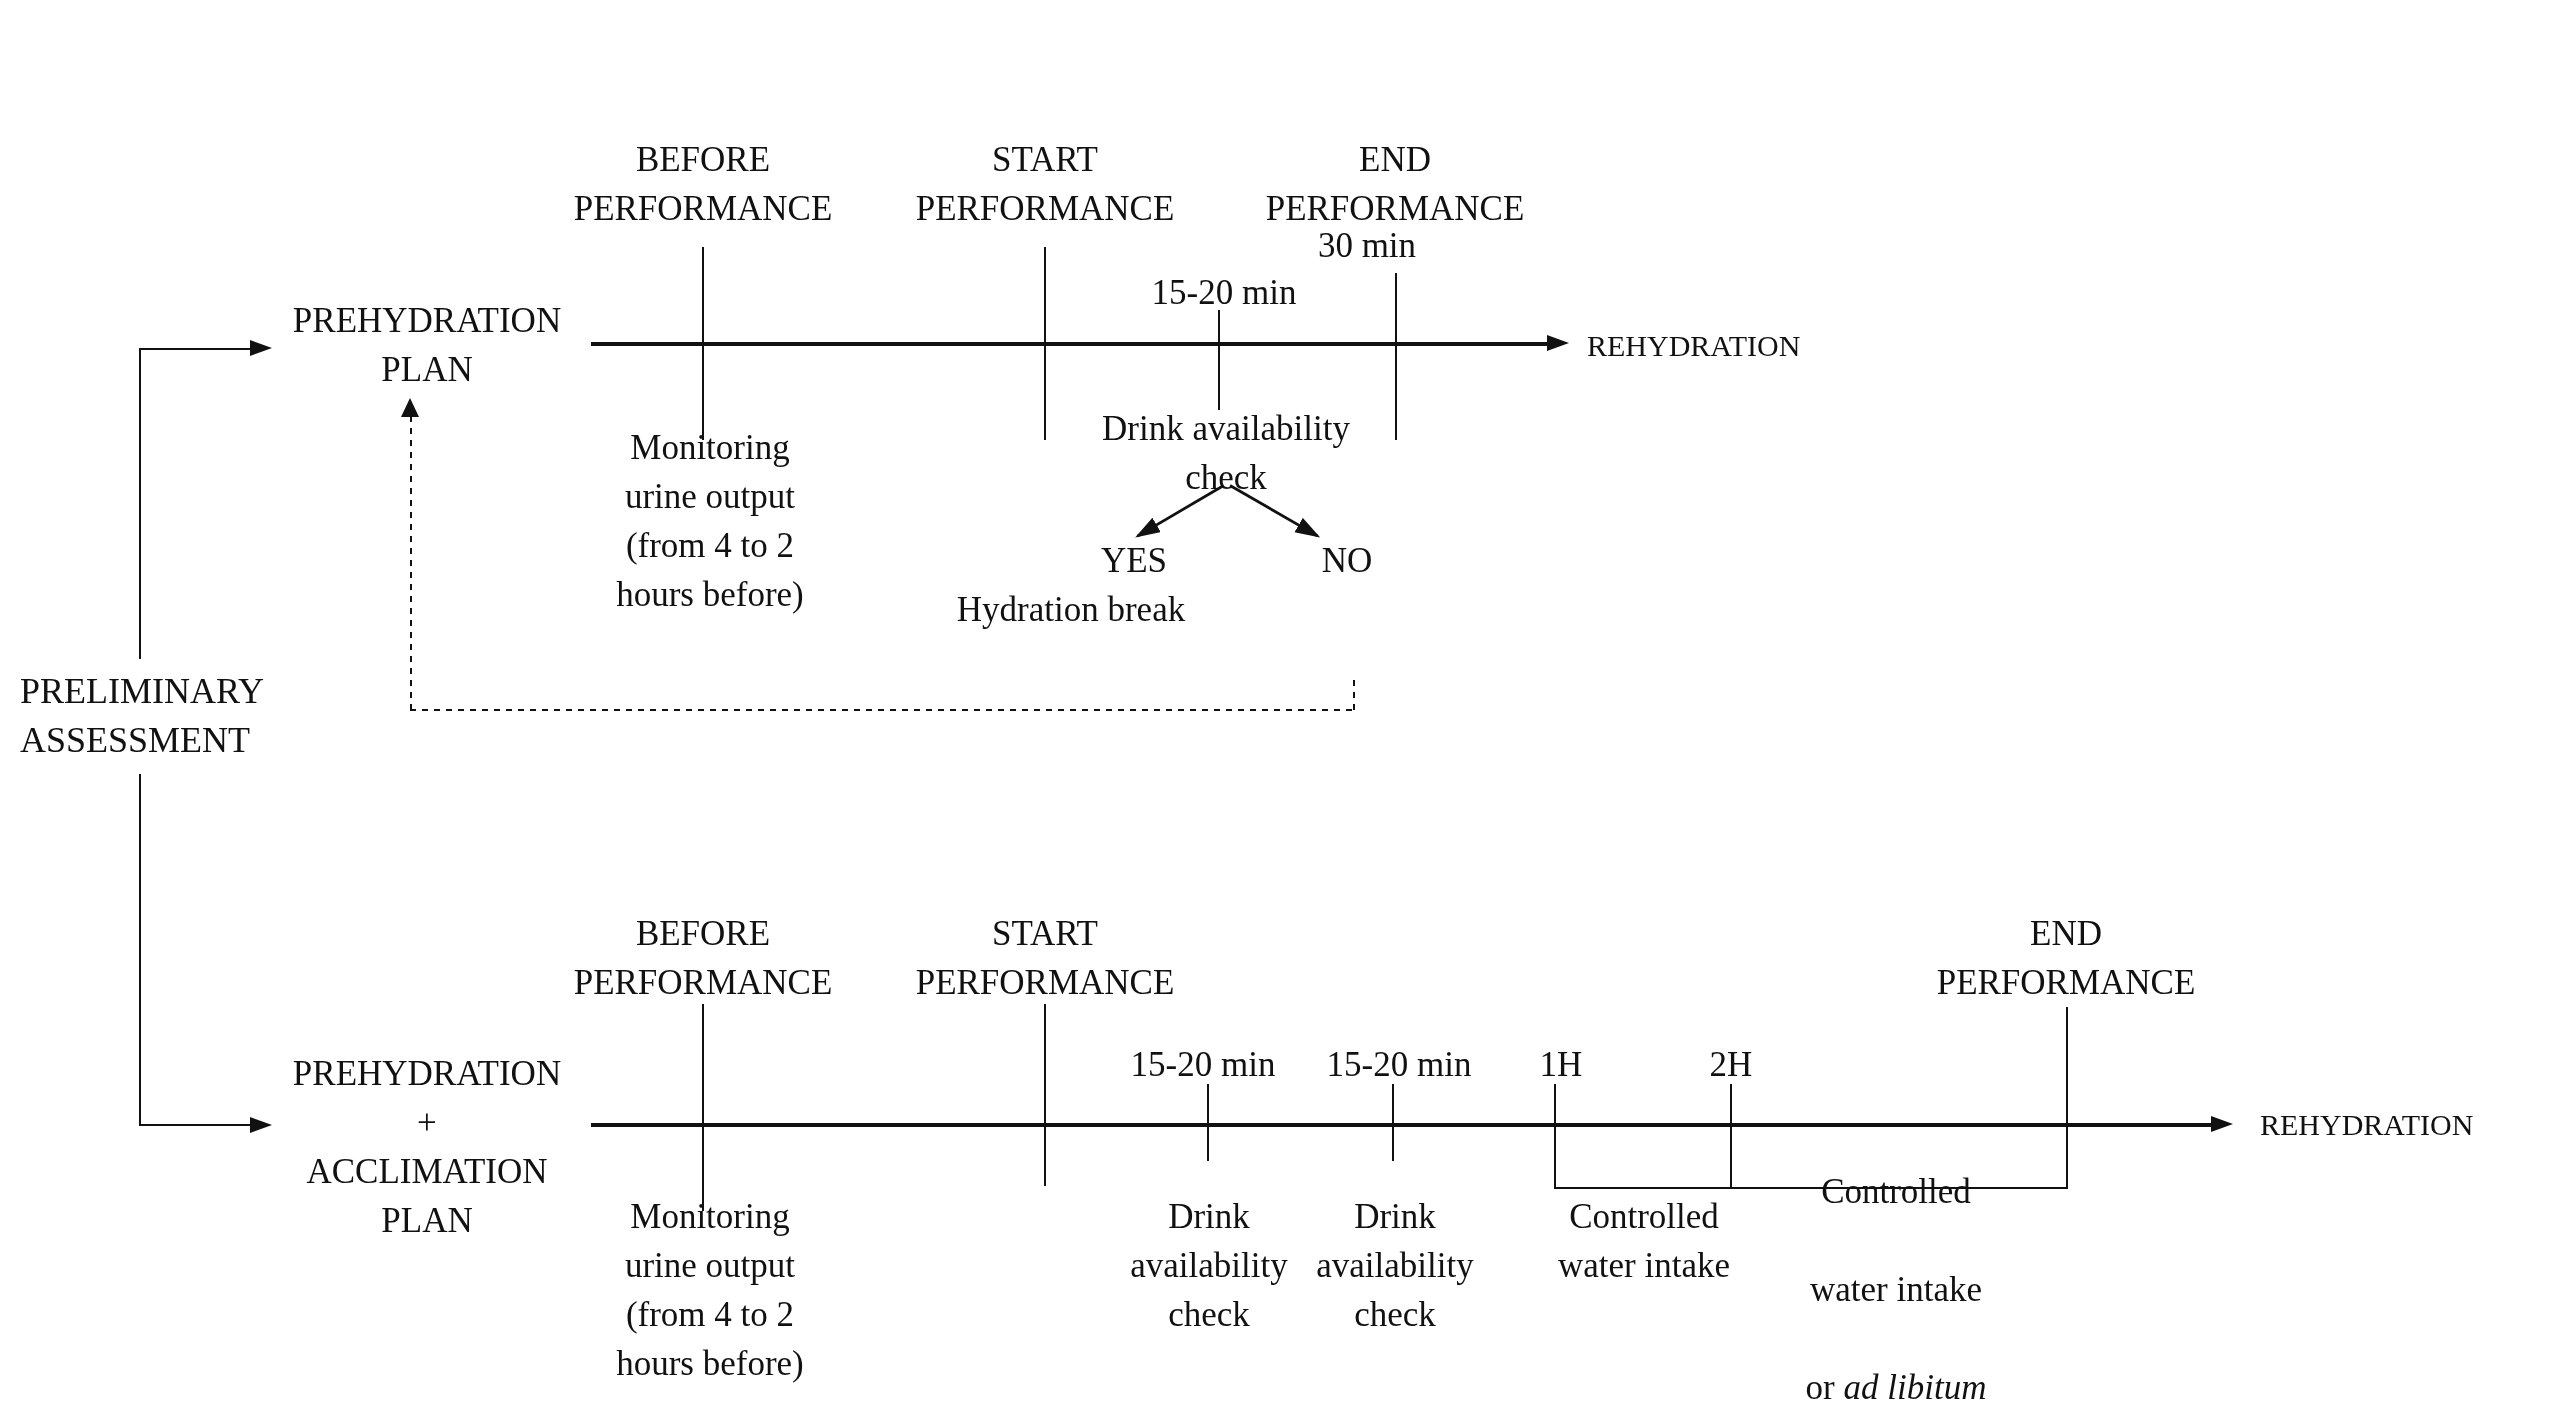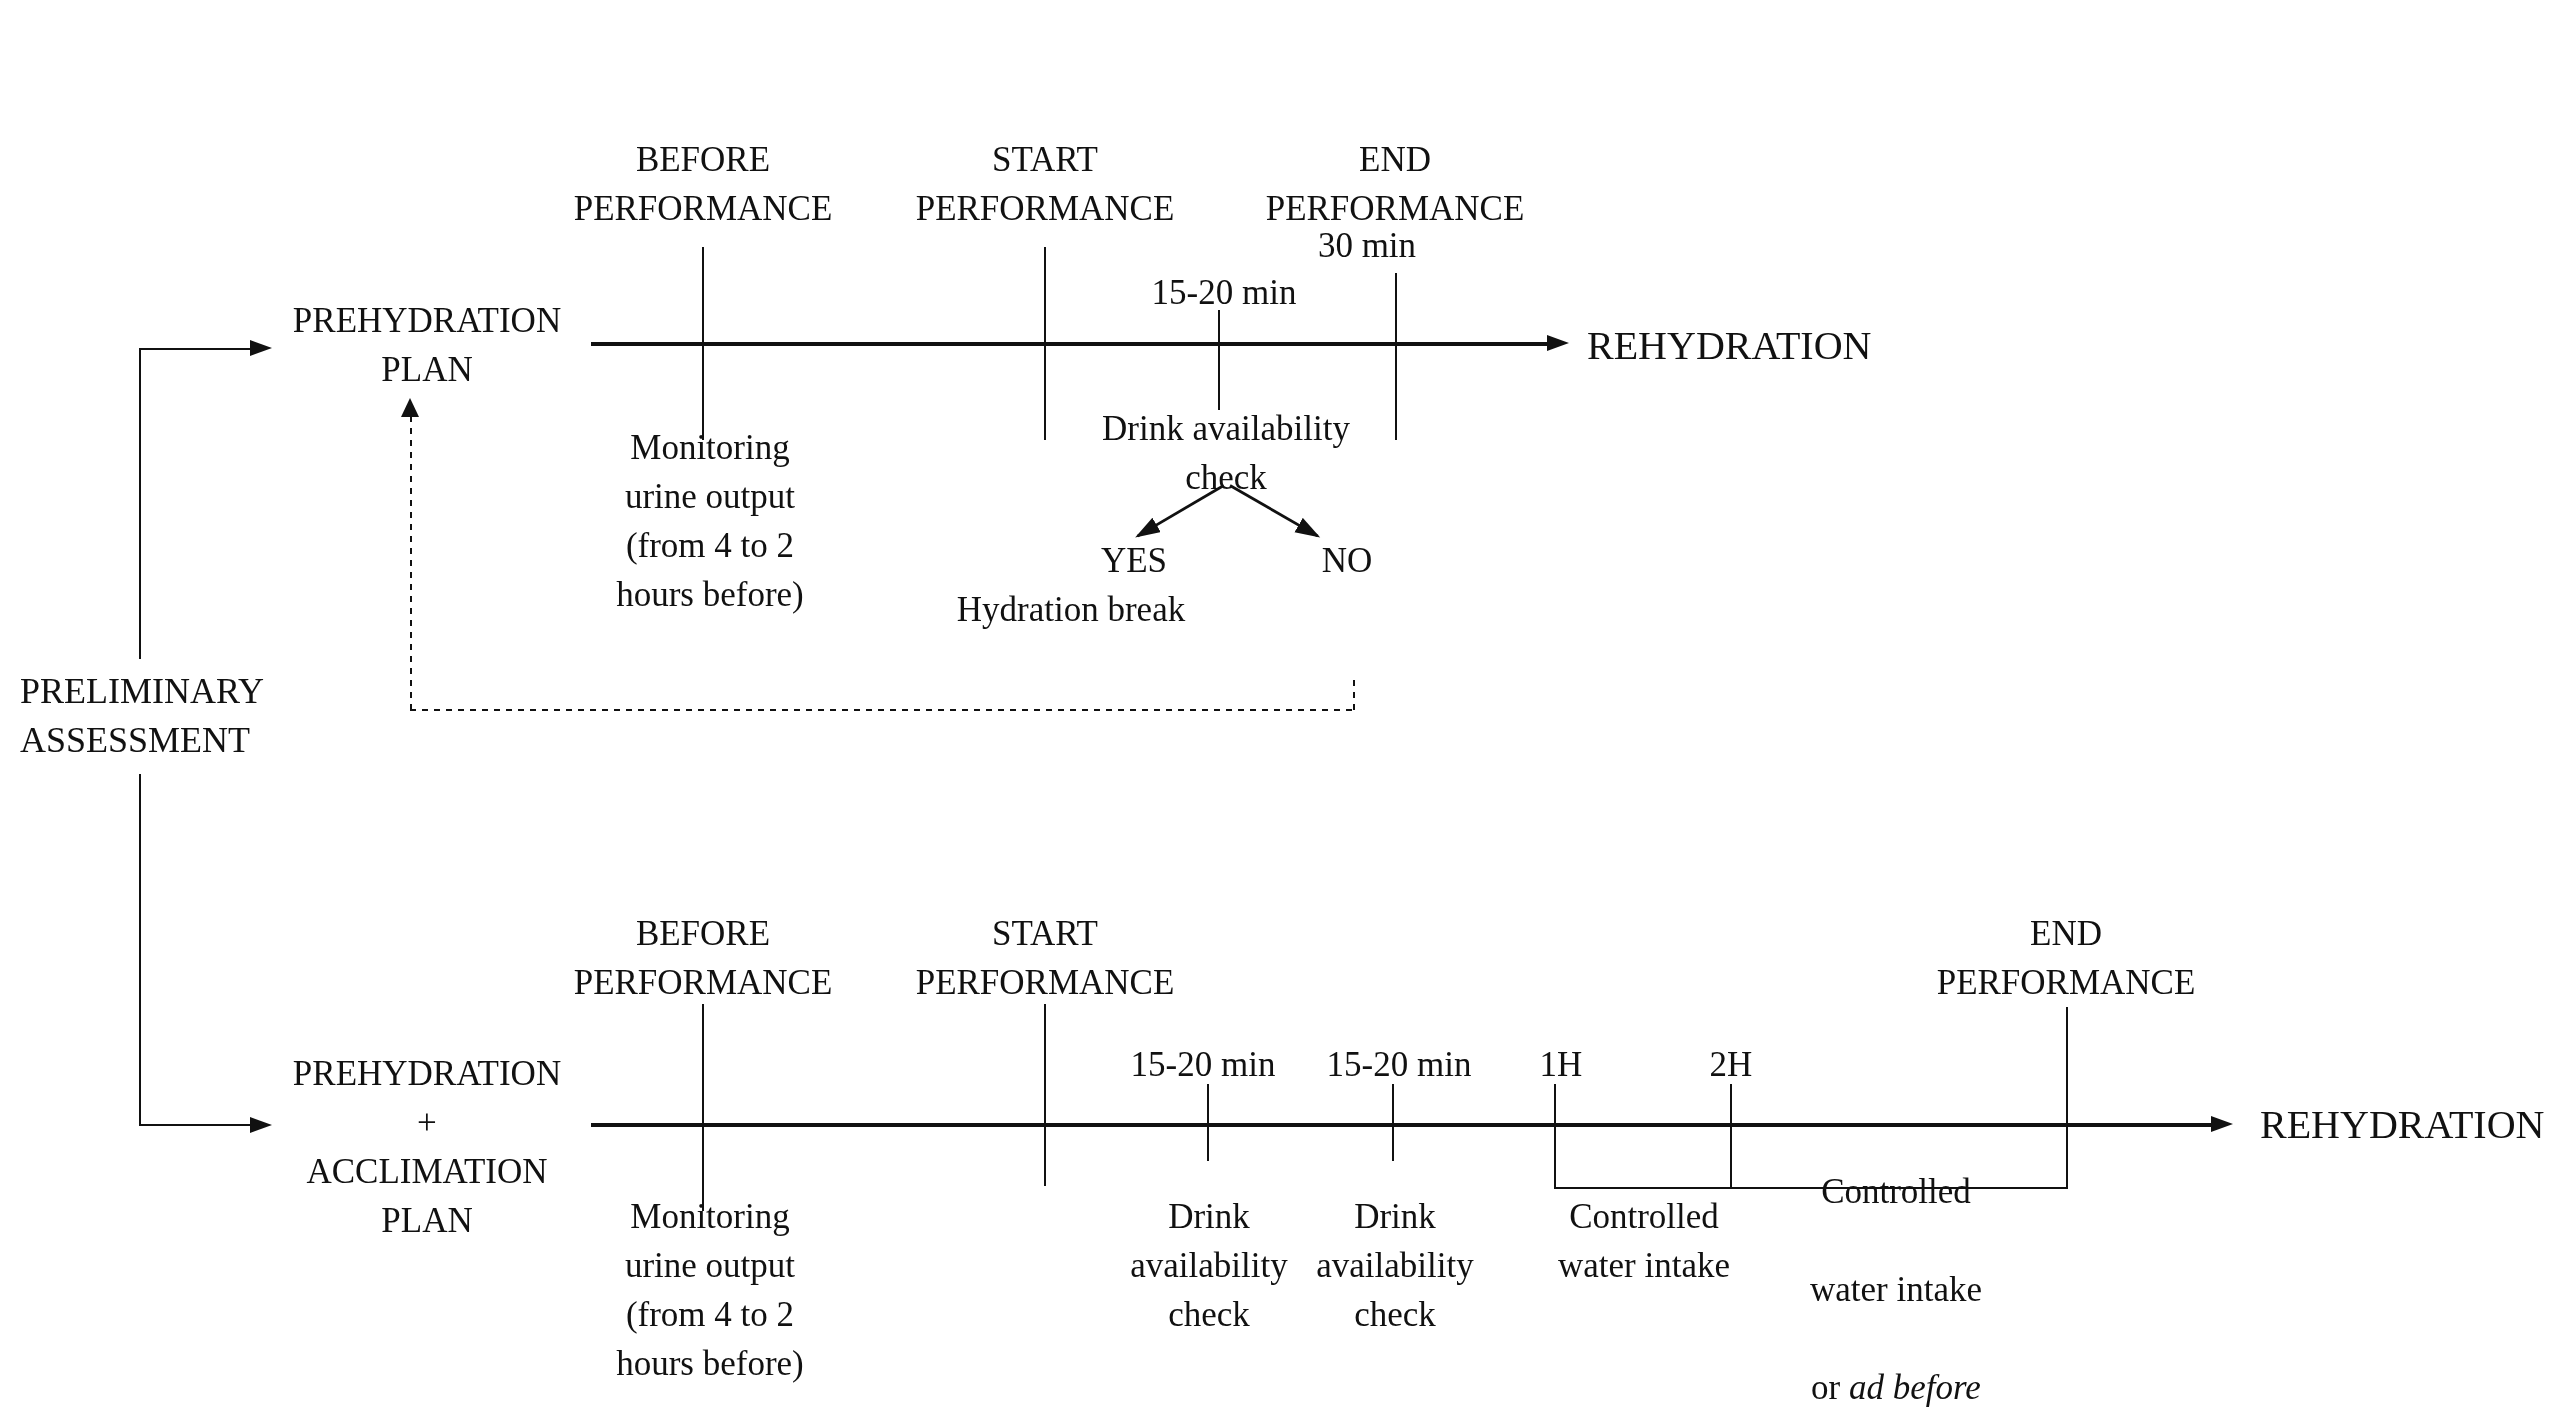--- a/index.html
+++ b/index.html
@@ -17,21 +17,21 @@
     text-align:center;
     white-space:pre-line;
     font-size:35px;
     line-height:49px;
   }
   .txt-l{
     position:absolute;
     transform:translate(0,-50%);
     text-align:left;
     white-space:pre;
-    font-size:40px;
+    font-size:30px;
     line-height:49px;
   }
   .title{
     font-size:47px;
     font-weight:bold;
     line-height:52px;
     white-space:pre;
   }
   .vl{position:absolute;width:2.4px;background:#111;}
   .hl{position:absolute;height:2.4px;background:#111;}
@@ -143,17 +143,17 @@
 availability
 check</div>
   <div class="txt" style="left:1395px;top:1265px;">Drink
 availability
 check</div>
   <div class="txt" style="left:1644px;top:1241px;">Controlled
 water intake</div>
   <div class="txt" style="left:1896px;top:1265px;">
     <span>Controlled</span><br>
     <span>water intake</span><br>
-    <span>or </span><em>ad before</em>
+    <span>or </span><em>ad libitum</em>
   </div>
 
 </div>
 
 
 </body></html>

